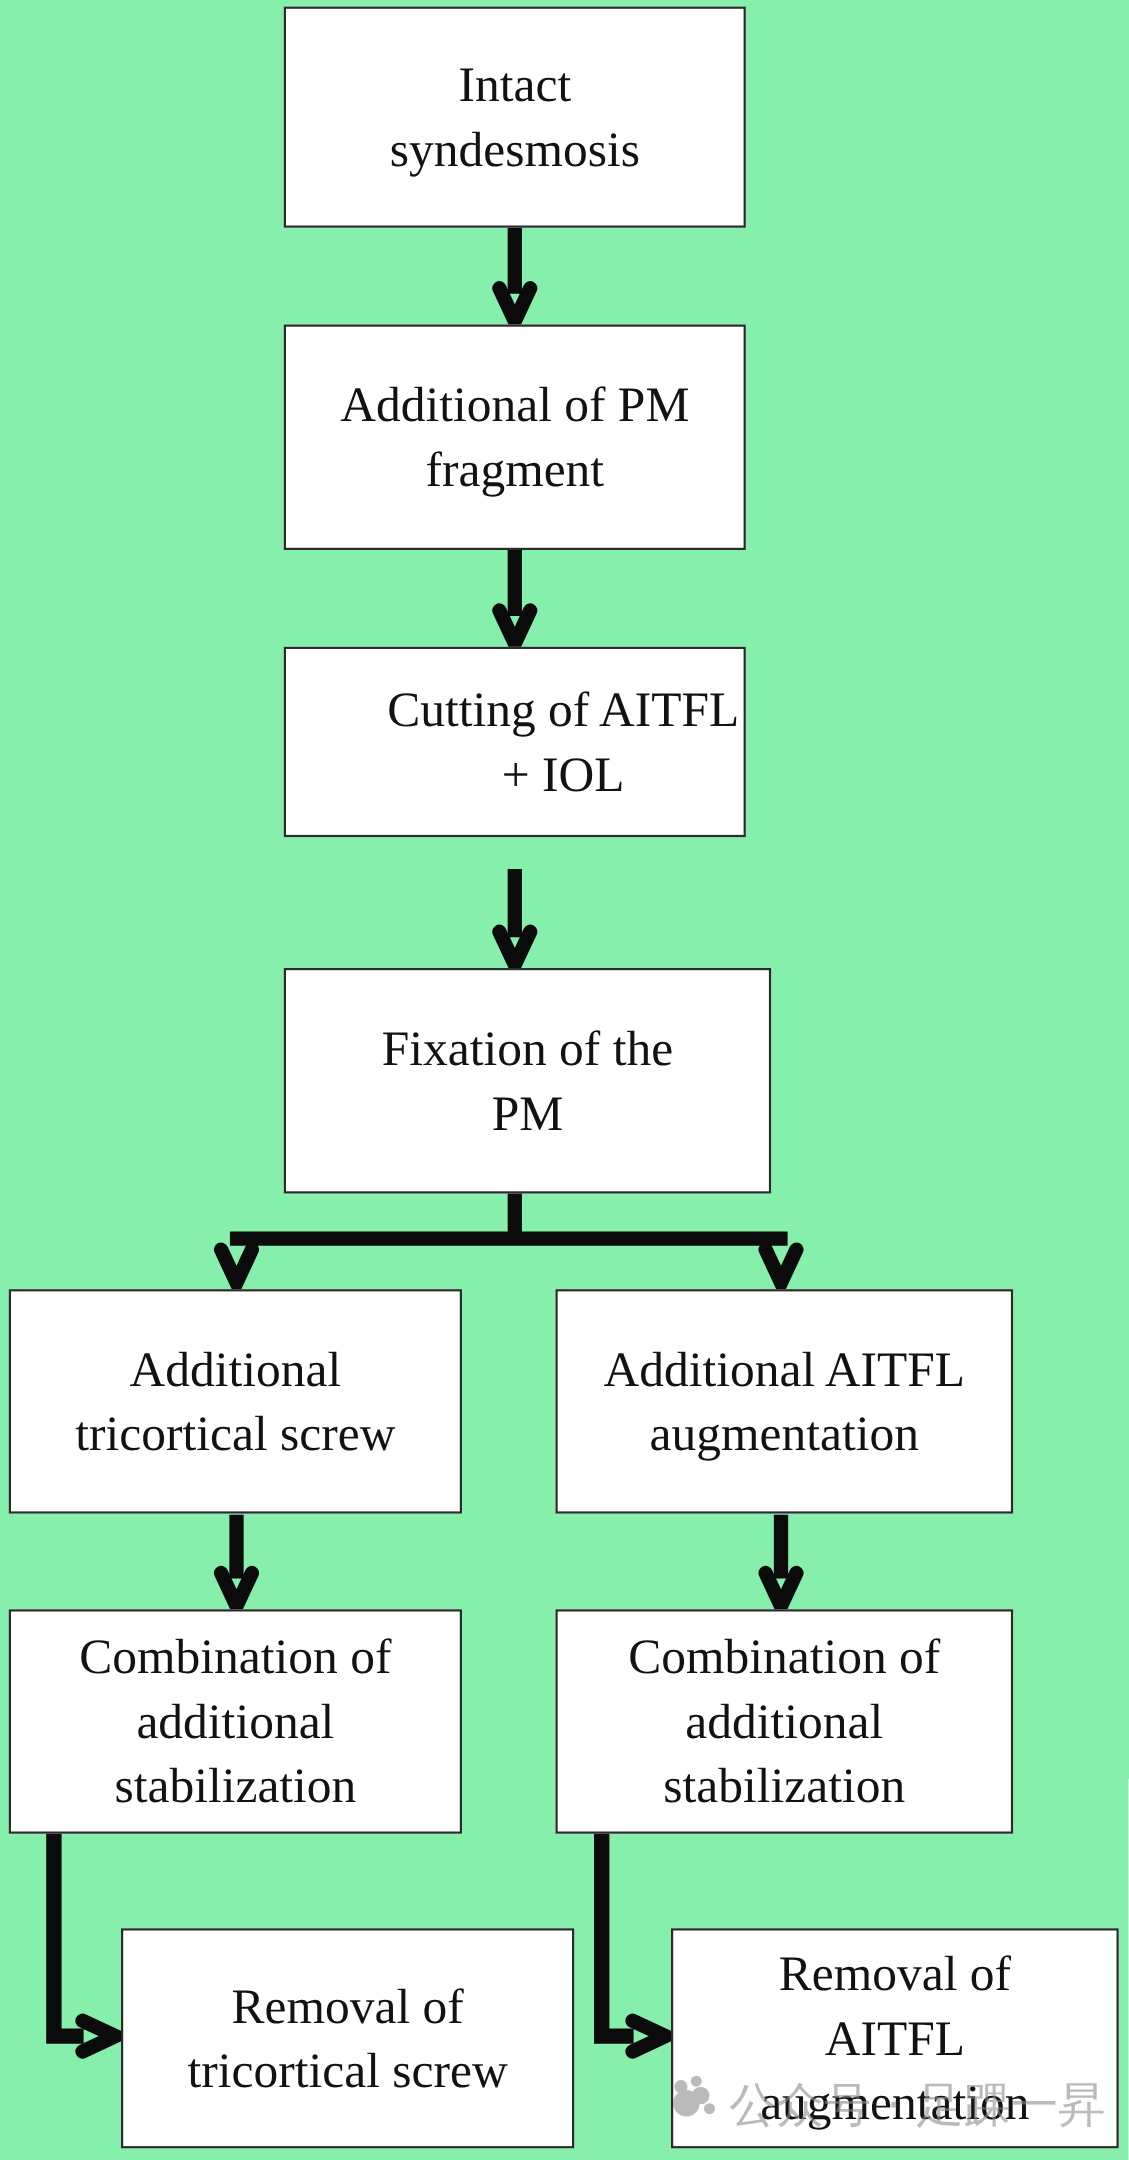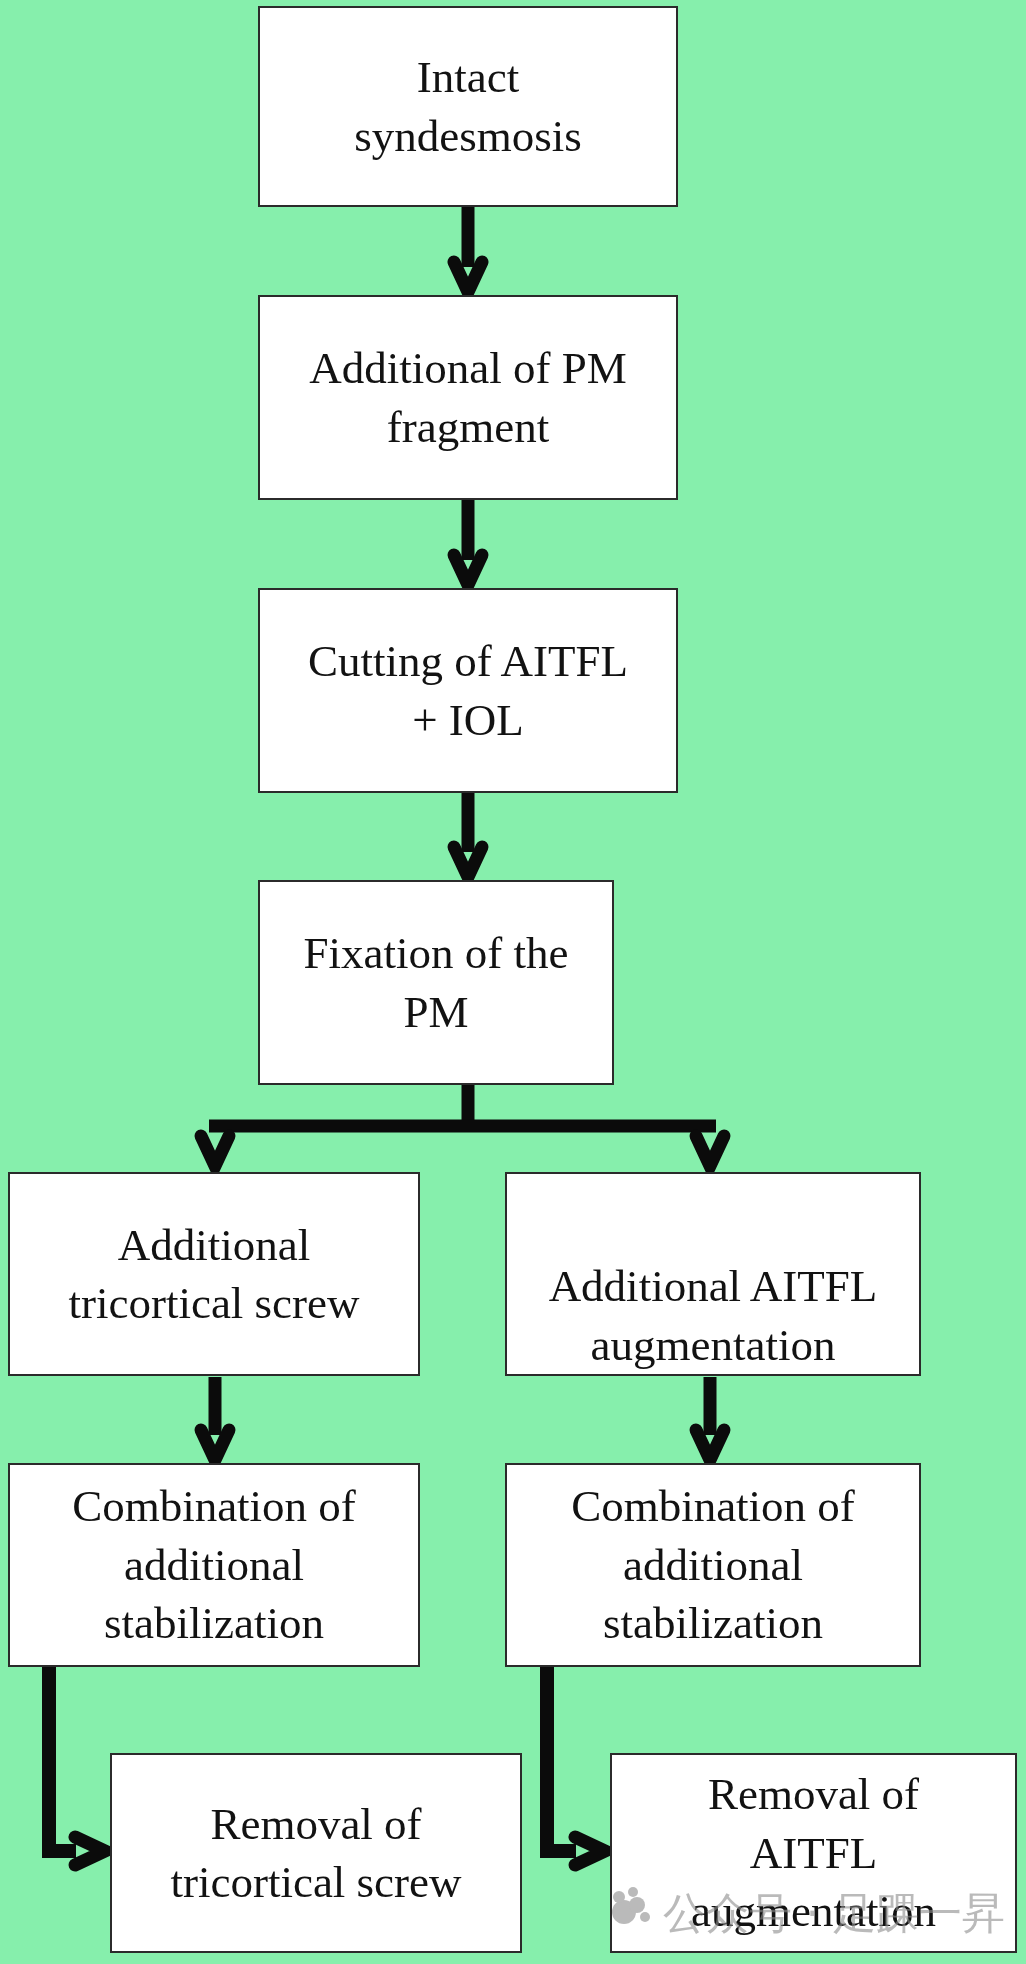--- a/index.html
+++ b/index.html
@@ -101,36 +101,36 @@
   <div class="node" style="left:258px;top:6px;width:420px;height:201px;">
     <span class="lbl">Intact
 syndesmosis</span>
   </div>
 
   <div class="node" style="left:258px;top:295px;width:420px;height:205px;">
     <span class="lbl">Additional of PM
 fragment</span>
   </div>
 
-  <div class="node" style="left:258px;top:588px;width:420px;height:205px;">
+  <div class="node" style="left:258px;top:588px;width:420px;height:173px;justify-content:flex-end;">
     <span class="lbl">Cutting of AITFL
 + IOL</span>
   </div>
 
-  <div class="node" style="left:258px;top:880px;width:356px;height:205px;">
+  <div class="node" style="left:258px;top:880px;width:443px;height:205px;">
     <span class="lbl">Fixation of the
 PM</span>
   </div>
 
   <div class="node" style="left:8px;top:1172px;width:412px;height:204px;">
     <span class="lbl">Additional
 tricortical screw</span>
   </div>
 
-  <div class="node" style="left:505px;top:1172px;width:416px;height:204px;align-items:flex-end;">
+  <div class="node" style="left:505px;top:1172px;width:416px;height:204px;">
     <span class="lbl">Additional AITFL
 augmentation</span>
   </div>
 
   <div class="node" style="left:8px;top:1463px;width:412px;height:204px;">
     <span class="lbl">Combination of
 additional
 stabilization</span>
   </div>
 

